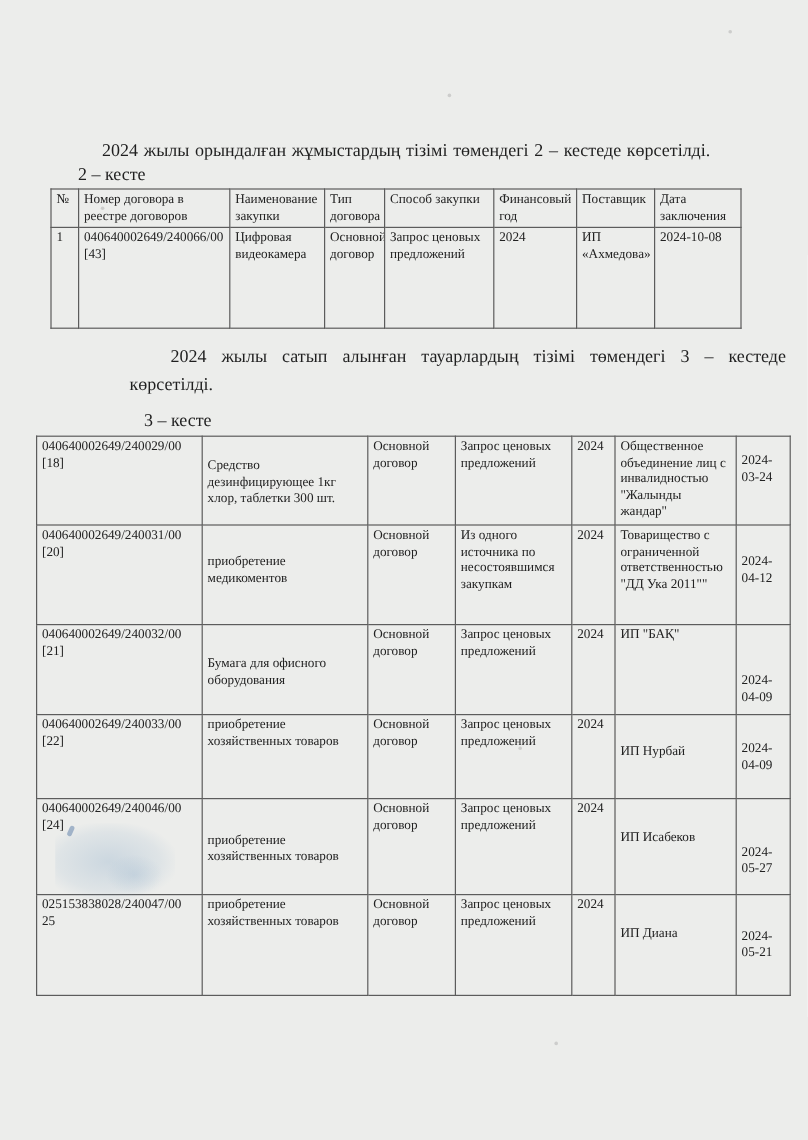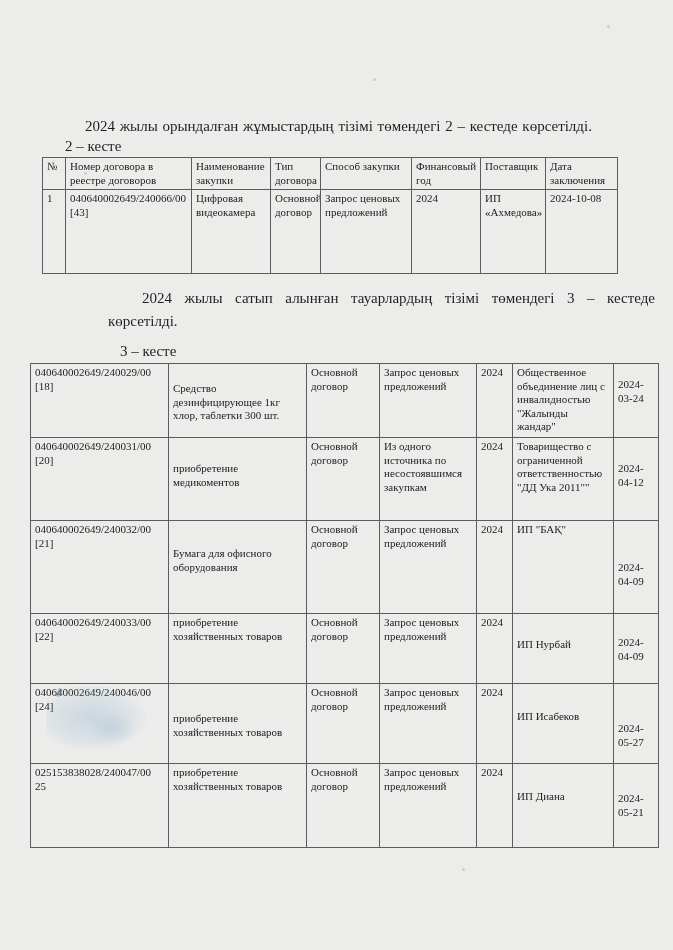--- a/index.html
+++ b/index.html
@@ -137,21 +137,21 @@
     </tr>
     <tr style="height:83px">
       <td>040640002649/240031/00 [20]</td>
       <td class="just pt24">приобретение медикоментов</td>
       <td>Основной договор</td>
       <td class="just">Из одного источника по несостоявшимся закупкам</td>
       <td class="center">2024</td>
       <td class="just">Товарищество с ограниченной ответственностью "ДД Ука 2011""</td>
       <td class="pt24">2024-04-12</td>
     </tr>
-    <tr style="height:93px">
+    <tr style="height:75px">
       <td>040640002649/240032/00 [21]</td>
       <td class="just pt26">Бумага для офисного оборудования</td>
       <td>Основной договор</td>
       <td class="just">Запрос ценовых предложений</td>
       <td class="center">2024</td>
       <td>ИП "БАҚ"</td>
       <td class="pt40">2024-04-09</td>
     </tr>
     <tr style="height:70px">
       <td>040640002649/240033/00 [22]</td>

